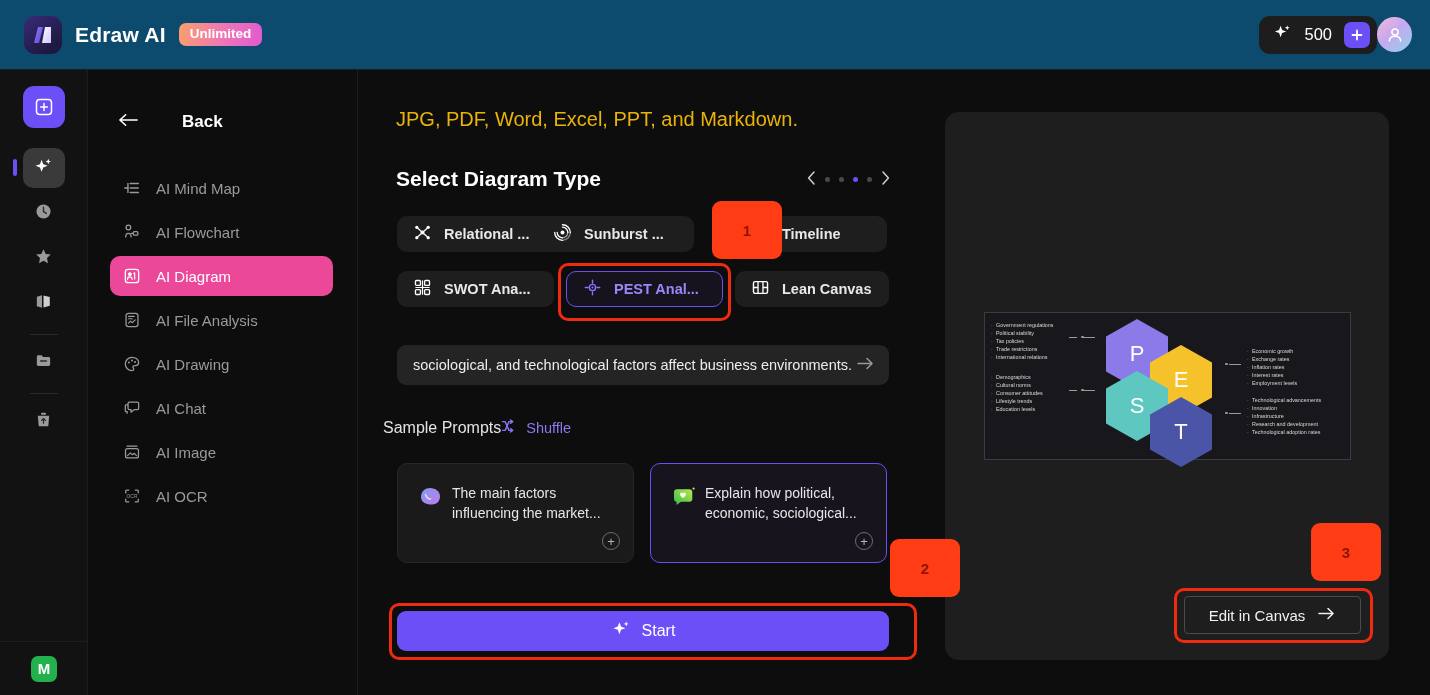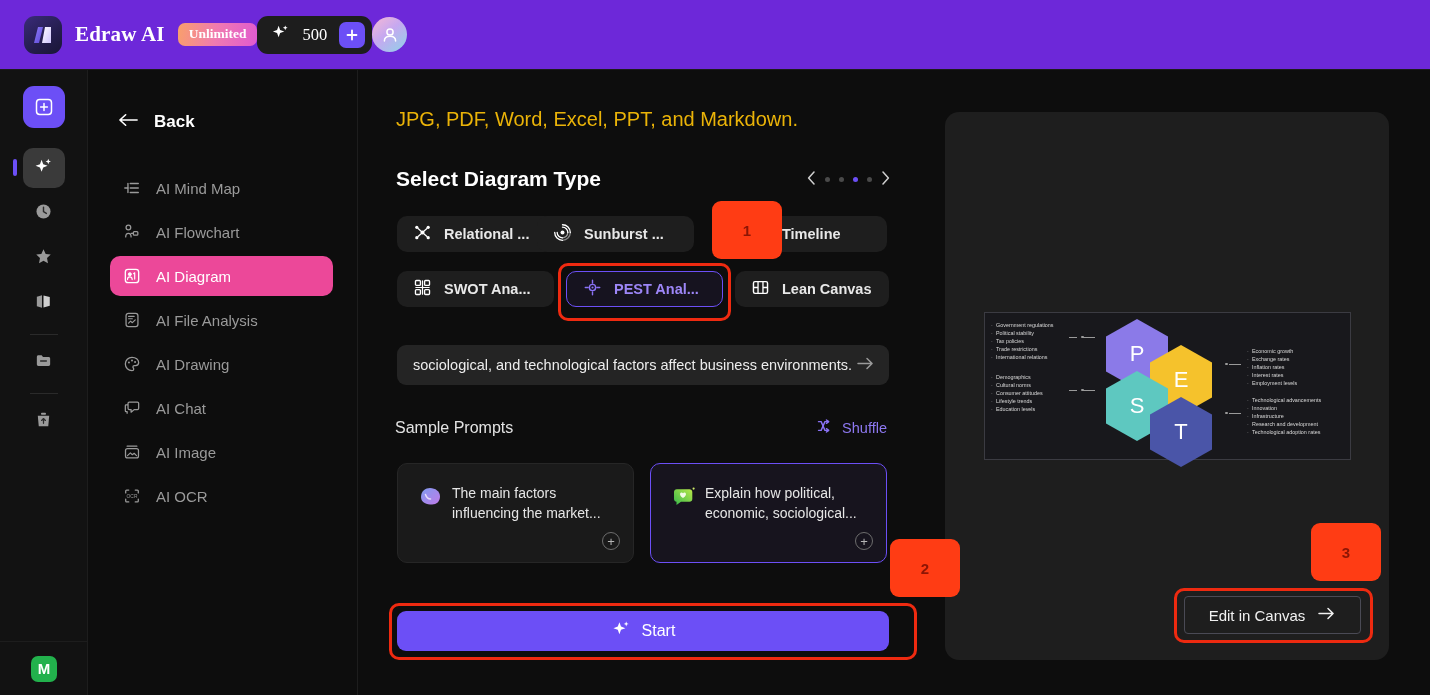--- a/index.html
+++ b/index.html
@@ -7,24 +7,23 @@
     width: 1430px; height: 695px;
     background: #0d0d0d;
     font-family: "Liberation Sans", sans-serif;
     overflow: hidden;
   }
   #app { position: relative; width: 1430px; height: 695px; background: #0d0d0d; }
 
   
   .topbar {
     position: absolute; left: 0; top: 0; width: 1430px; height: 70px;
-    background: #6d28d9; border-bottom: 1px solid #1c1c1c;
-    display: flex; align-items: center; 
+    background: #0c4a6e; border-bottom: 1px solid #1c1c1c;
+    display: flex; align-items: center; justify-content: space-between;
     padding: 0 18px 0 24px;
-    font-family: Liberation Serif, serif;
   }
   .brand { display: flex; align-items: center; gap: 13px; }
   .logo-tile {
     width: 38px; height: 38px; border-radius: 11px;
     background: linear-gradient(145deg,#3a2b7a 0%,#241d4d 60%,#1a1636 100%);
     display: flex; align-items: center; justify-content: center;
   }
   .brand-name { color: #fff; font-size: 21px; font-weight: 700; letter-spacing: .2px; }
   .badge-unlimited {
     background: linear-gradient(100deg,#f9a06a 0%,#f07ab0 48%,#e05ad0 100%);
@@ -76,21 +75,21 @@
     color: #fff; font-size: 15px; font-weight: 700;
     display: flex; align-items: center; justify-content: center;
   }
 
   
   .sidebar {
     position: absolute; left: 88px; top: 70px; width: 270px; height: 625px;
     background: #0d0d0d; border-right: 1px solid #1d1d1d; padding: 42px 24px 0 22px;
   }
   .back-row { display: flex; align-items: center; gap: 15px; margin-bottom: 36px; padding-left: 8px; }
-  .back-label { color: #fff; font-size: 17px; font-weight: 700; }
+  .back-label { color: #fff; font-size: 17px; font-weight: 700; margin-left: 28px; }
   .nav-item {
     display: flex; align-items: center; gap: 14px;
     height: 40px; border-radius: 10px; padding: 0 12px; margin-bottom: 4px;
   }
   .nav-item .lbl { color: #9a9a9a; font-size: 15px; }
   .nav-item.active { background: #ec4899; }
   .nav-item.active .lbl { color: #fff; }
   .nav-item.active svg { stroke: #fff; }
   .nav-ico { width: 20px; height: 20px; display: flex; align-items: center; justify-content: center; }
 
@@ -120,22 +119,22 @@
     position: absolute; left: 397px; top: 345px; width: 492px; height: 40px;
     background: #242424; border-radius: 9px;
     display: flex; align-items: center; justify-content: space-between;
     padding: 0 14px 0 16px; overflow: hidden;
   }
   .prompt-bar .ptxt {
     color: #ededed; font-size: 14.5px; white-space: nowrap; overflow: hidden;
   }
 
   .sp-head {
-    position: absolute; left: 395px; top: 418px; width: 492px;
-    display: flex; align-items: center; justify-content: space-between;
+    position: absolute; left: 383px; top: 418px; width: 492px;
+    display: flex; align-items: center; 
   }
   .sp-title { color: #e3e3e3; font-size: 16px; }
   .shuffle { display: flex; align-items: center; gap: 8px; }
   .shuffle .slbl { color: #8d78f0; font-size: 14.5px; }
 
   .sp-card {
     position: absolute; top: 463px; width: 237px; height: 100px;
     background: #1a1a1a; border-radius: 10px; border: 1px solid #262626;
   }
   .sp-card.sel { border: 1px solid #6c4ff6; background: #17141e; }

